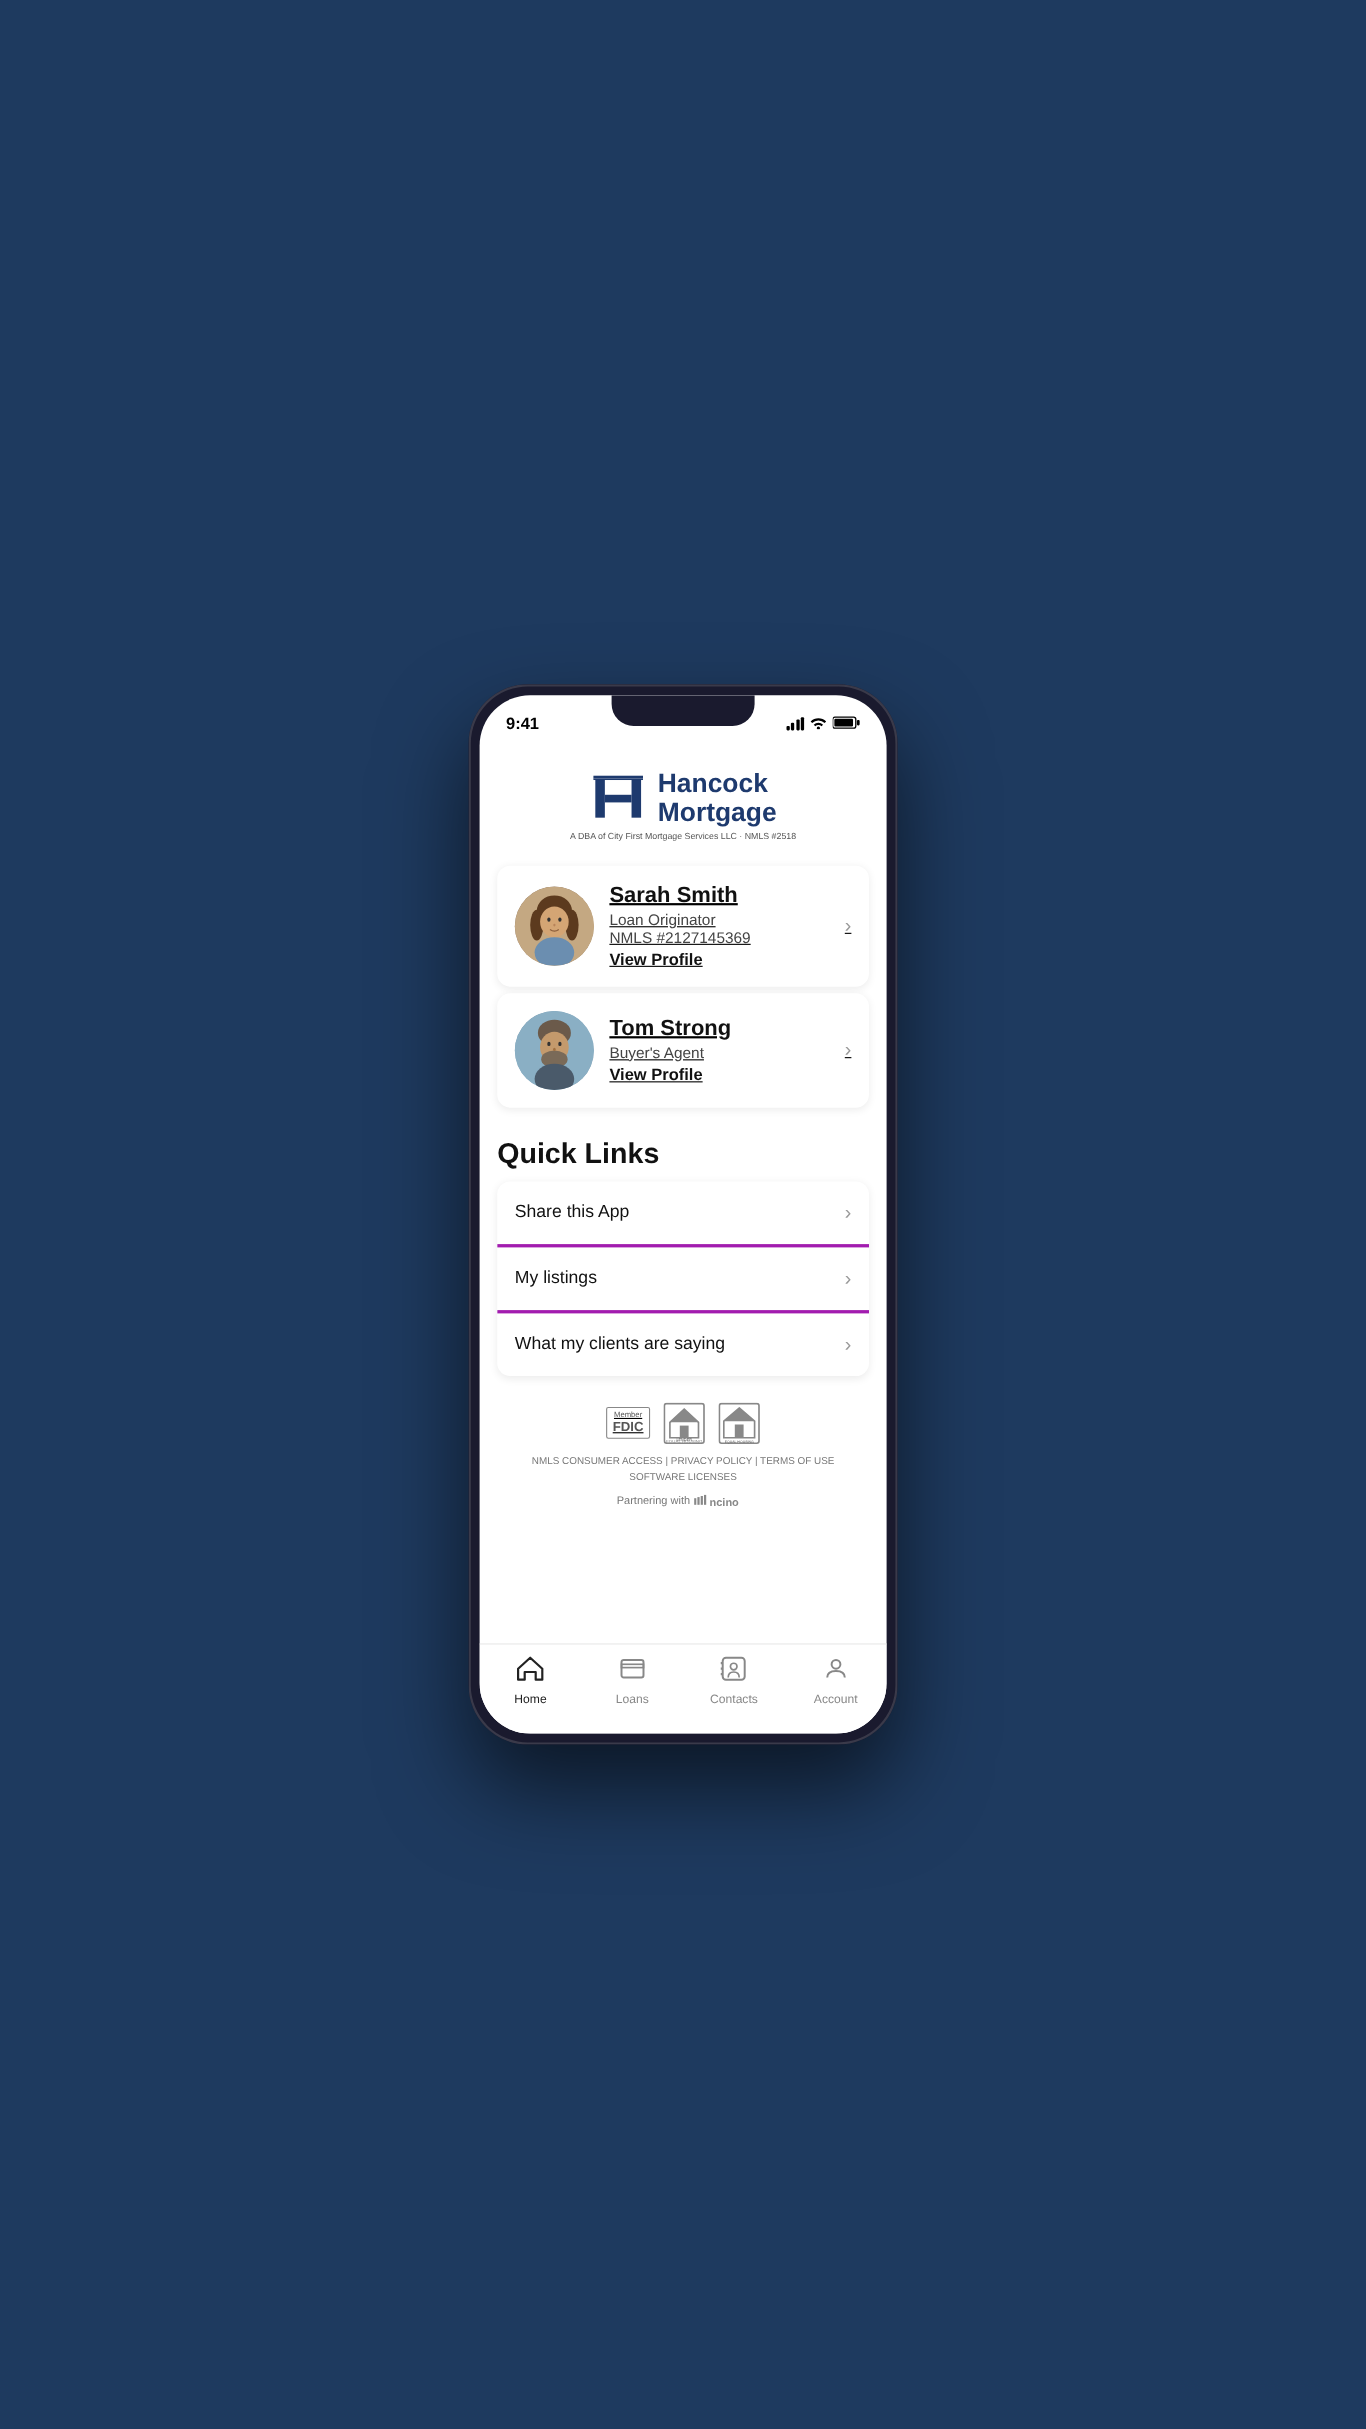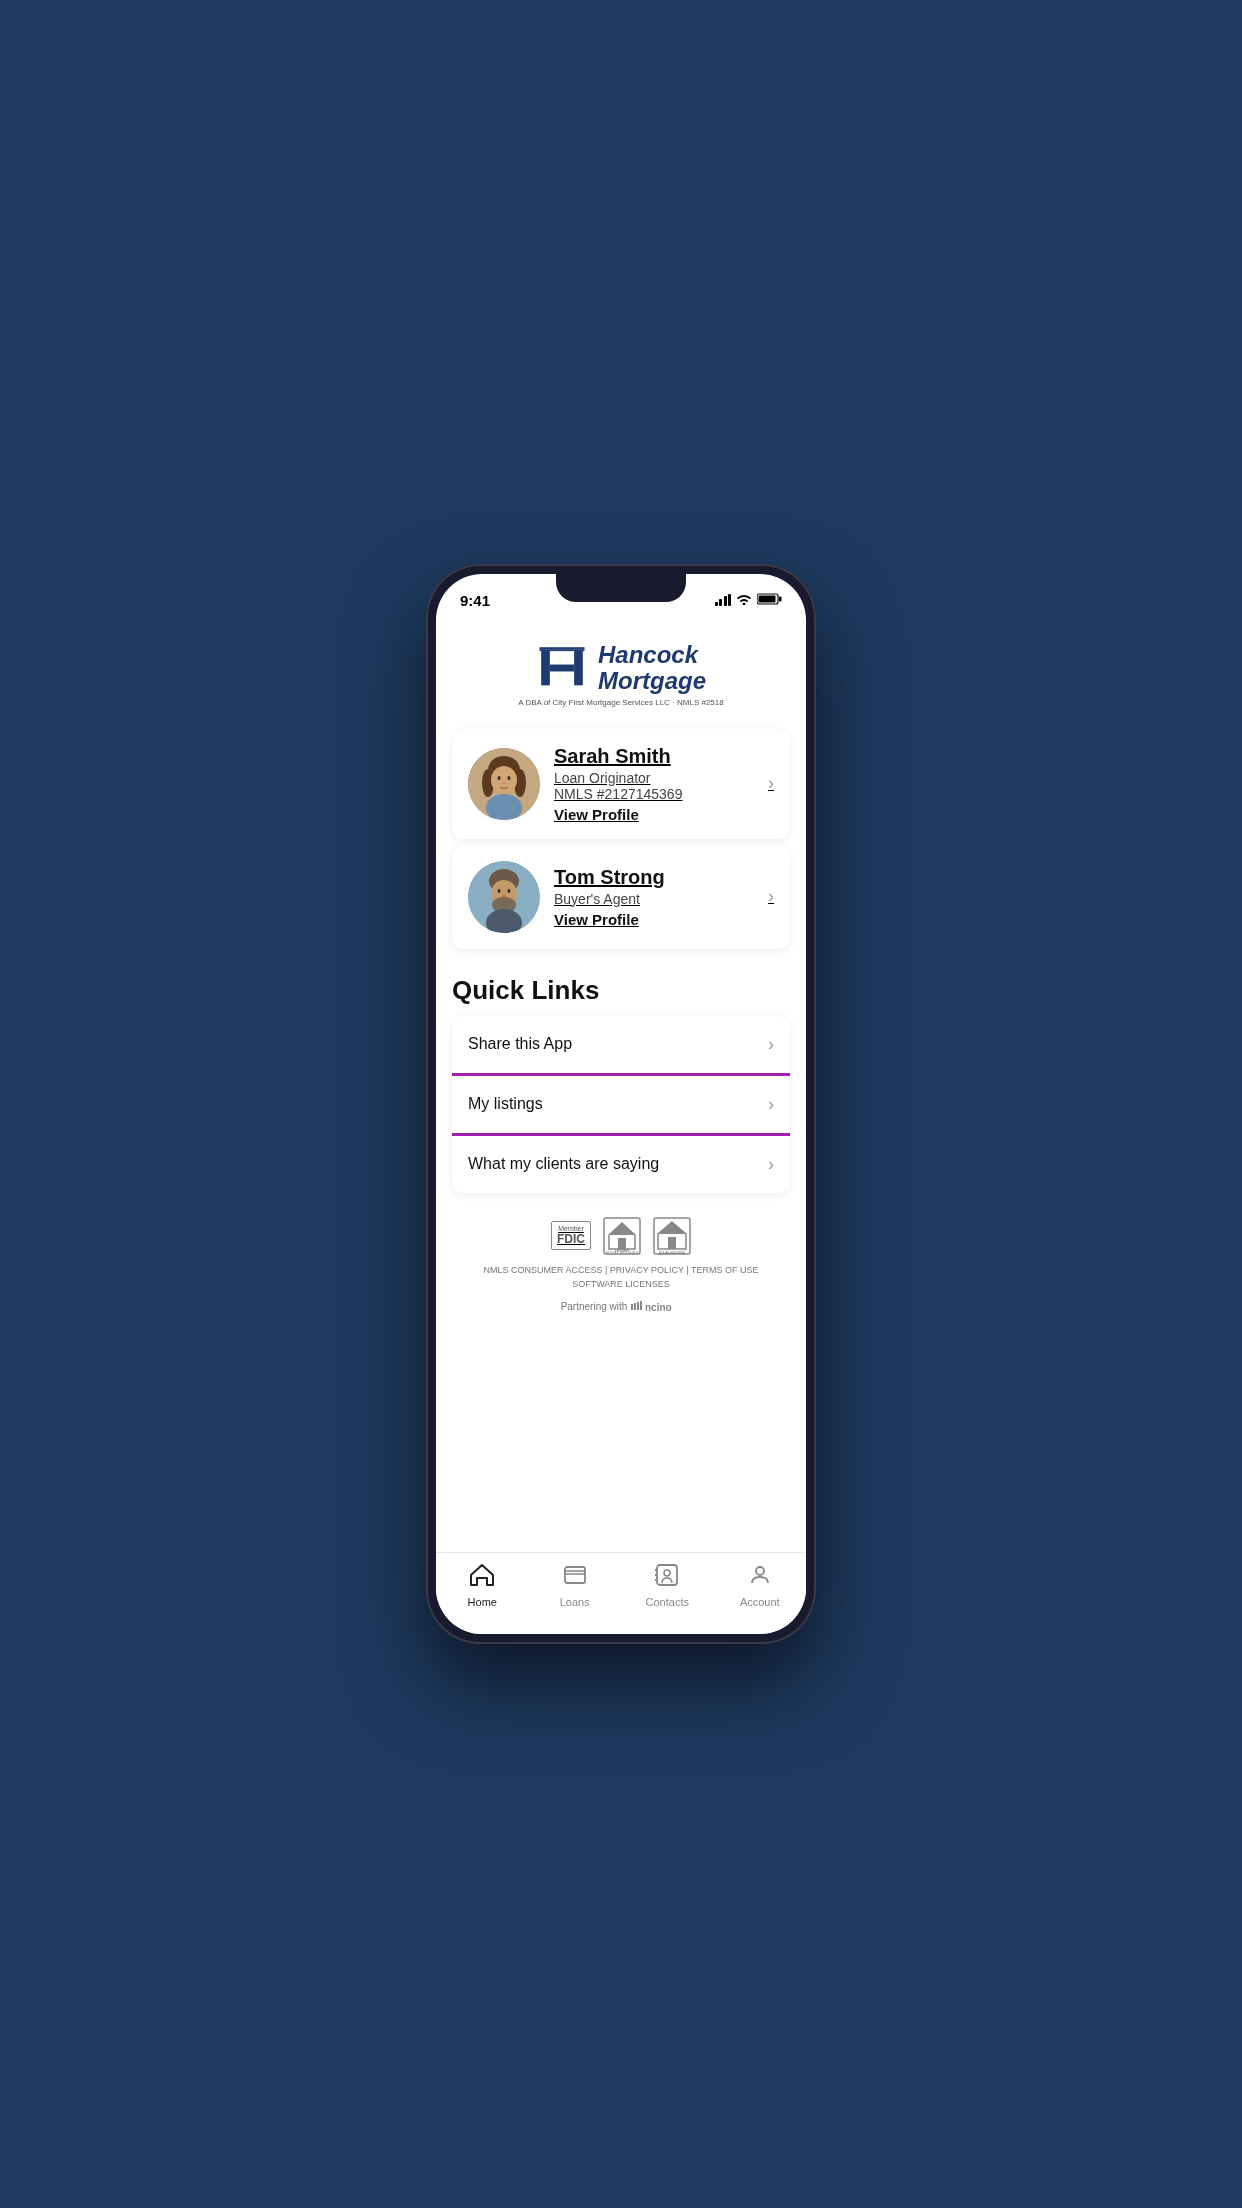--- a/index.html
+++ b/index.html
@@ -6,21 +6,21 @@
     body {
       background-color: #1e3a5f;
       display: flex;
       justify-content: center;
       align-items: center;
       min-height: 100vh;
       font-family: -apple-system, BlinkMacSystemFont, 'Helvetica Neue', Arial, sans-serif;
     }
     .phone-outer {
       width: 390px;
-      height: 1080px;
+      height: 964px;
       background: #1a1a2e;
       border-radius: 54px;
       padding: 10px;
       box-shadow: 0 40px 80px rgba(0,0,0,0.6), inset 0 0 0 2px #3a3a4a;
       position: relative;
     }
     .phone-inner {
       width: 100%;
       height: 100%;
       background: #ffffff;
@@ -91,21 +91,20 @@
       padding: 24px 20px 16px;
     }
     .logo-container {
       text-align: center;
     }
     .logo-icon-row {
       display: flex;
       align-items: center;
       justify-content: center;
       gap: 10px;
-      font-style: italic;
     }
     .logo-text-block {
       text-align: left;
     }
     .logo-title {
       font-size: 24px;
       font-weight: 700;
       color: #1e3a6e;
       line-height: 1.1;
     }

